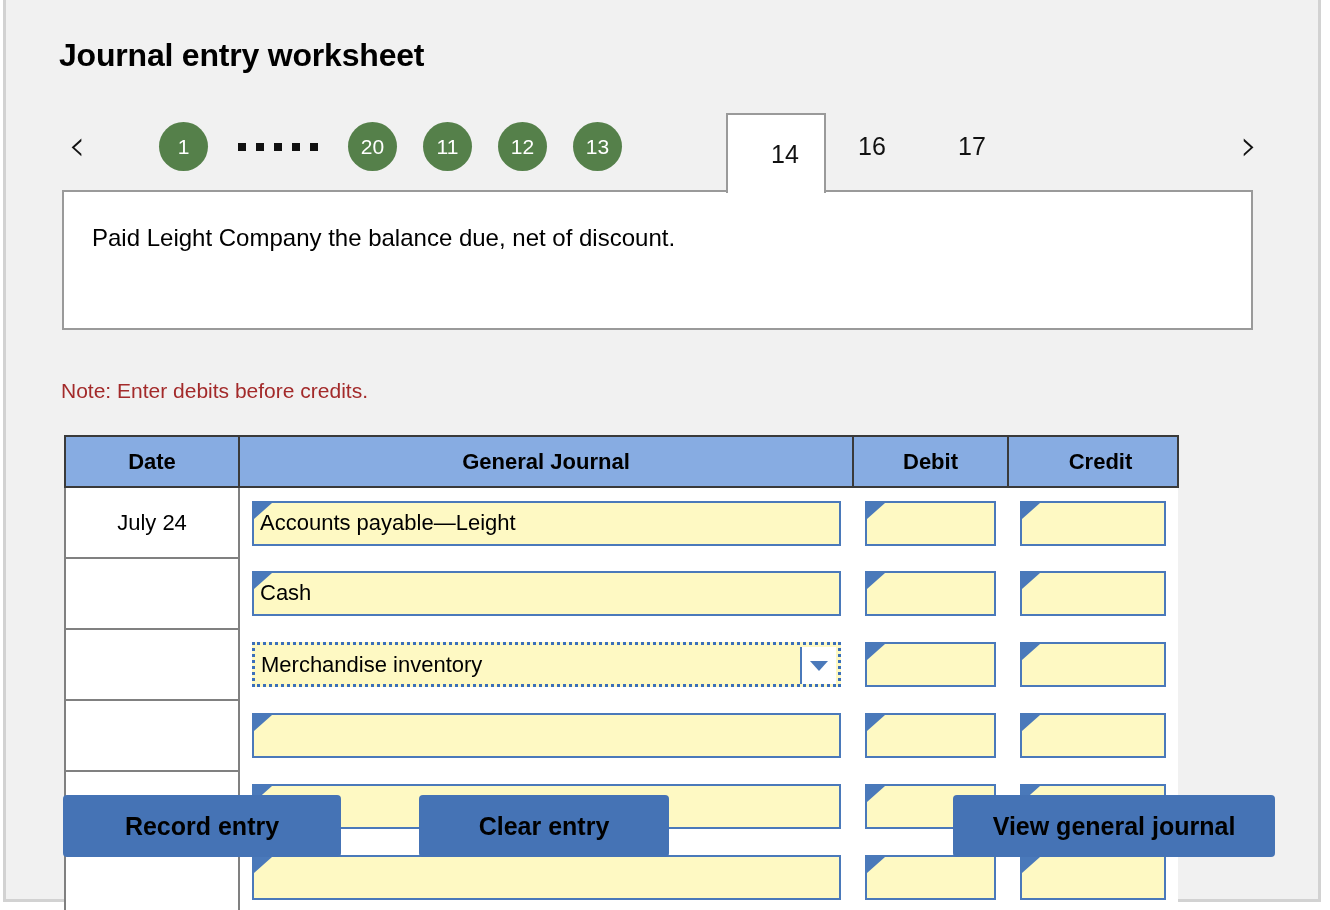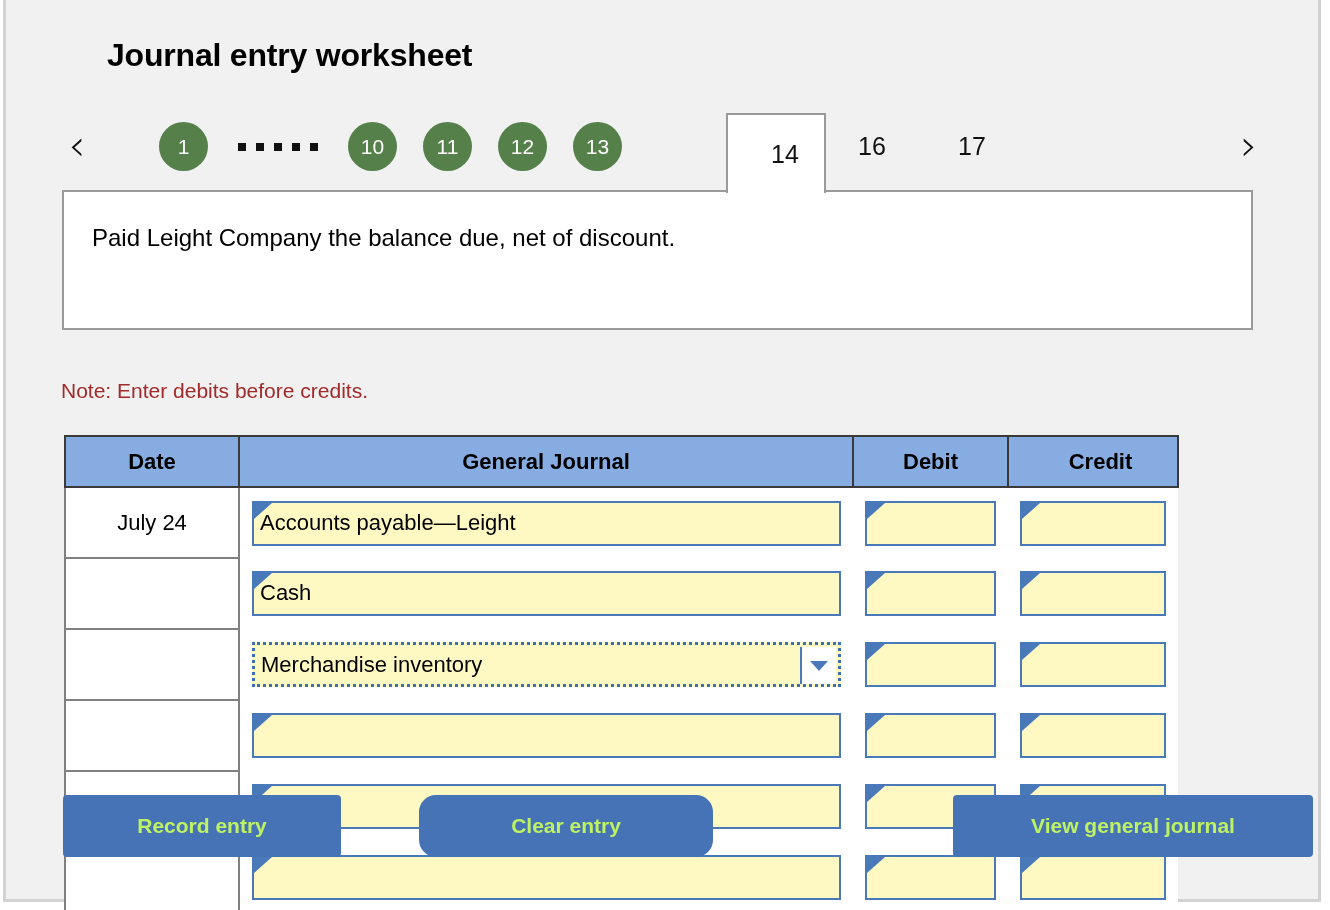--- a/index.html
+++ b/index.html
@@ -26,21 +26,20 @@
     box-sizing: border-box;
   }
   .title {
     position: absolute;
     left: 53px;
     top: 37px;
     font-size: 32px;
     font-weight: bold;
     color: #000000;
     letter-spacing: -0.2px;
-    margin-left: 48px;
   }
 
   
   .pager {
     position: absolute;
     left: 53px;
     top: 110px;
     width: 1210px;
     height: 78px;
   }
@@ -241,32 +240,32 @@
     width: 0; height: 0;
     border-left: 9px solid transparent;
     border-right: 9px solid transparent;
     border-top: 10px solid #4a79ba;
   }
 
   
   .btn {
     position: absolute;
     background: #4573b5;
-    color: #bef264;
-    font-size: 21px;
+    color: #000000;
+    font-size: 25px;
     font-weight: bold;
     border: none;
     border-radius: 4px;
     height: 62px;
     cursor: pointer;
     font-family: "Liberation Sans", sans-serif;
   }
   #btn-record { left: 57px;  top: 795px; width: 278px; }
-  #btn-clear  { left: 413px; top: 795px; width: 294px; border-radius: 17px; }
-  #btn-view   { left: 947px; top: 795px; width: 360px; }
+  #btn-clear  { left: 413px; top: 795px; width: 250px; }
+  #btn-view   { left: 947px; top: 795px; width: 322px; }
 </style>
 </head>
 <body>
 
 <div class="page">
 
   <div class="title">Journal entry worksheet</div>
 
   <div class="pager">
     <div class="pager-arrow prev">‹</div>
@@ -275,21 +274,21 @@
       <div class="chip">1</div>
       <div class="gap-a"></div>
       <div class="ellipsis">
         <i></i>
           <i></i>
           <i></i>
           <i></i>
           <i></i>
       </div>
       <div class="gap-a"></div>
-      <div class="chip">10</div>
+      <div class="chip">20</div>
       <div class="gap-b"></div>
       <div class="chip">11</div>
       <div class="gap-b"></div>
       <div class="chip">12</div>
       <div class="gap-b"></div>
       <div class="chip">13</div>
       <div style="width:100px;flex:0 0 auto;"></div>
       <div class="tab-plain">15</div>
       <div class="tab-plain">16</div>
       <div class="tab-plain">17</div>

